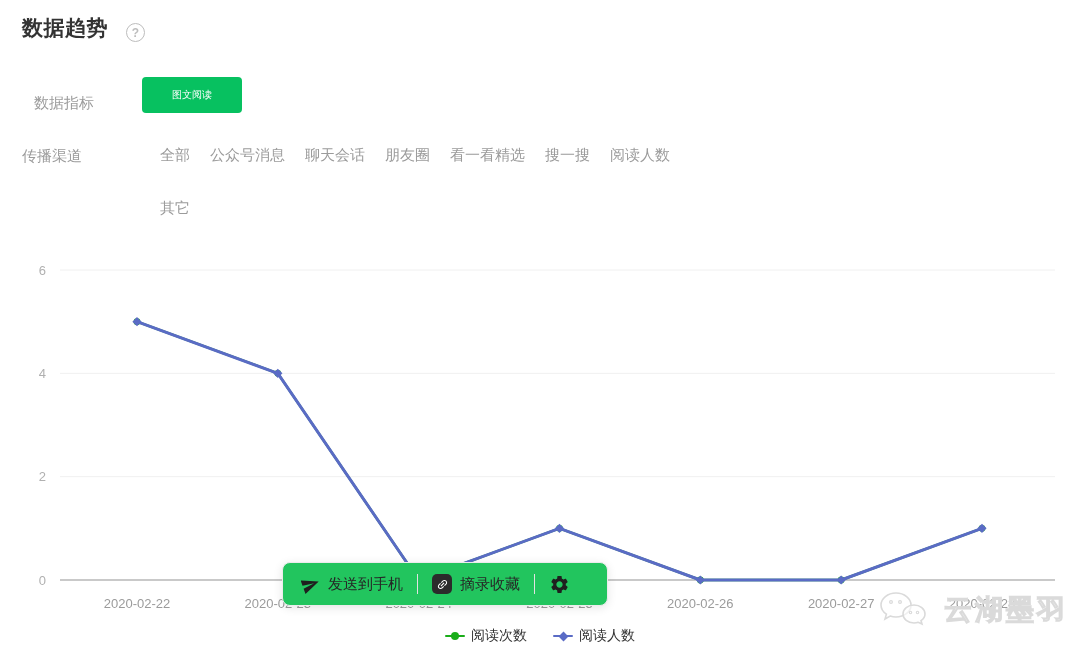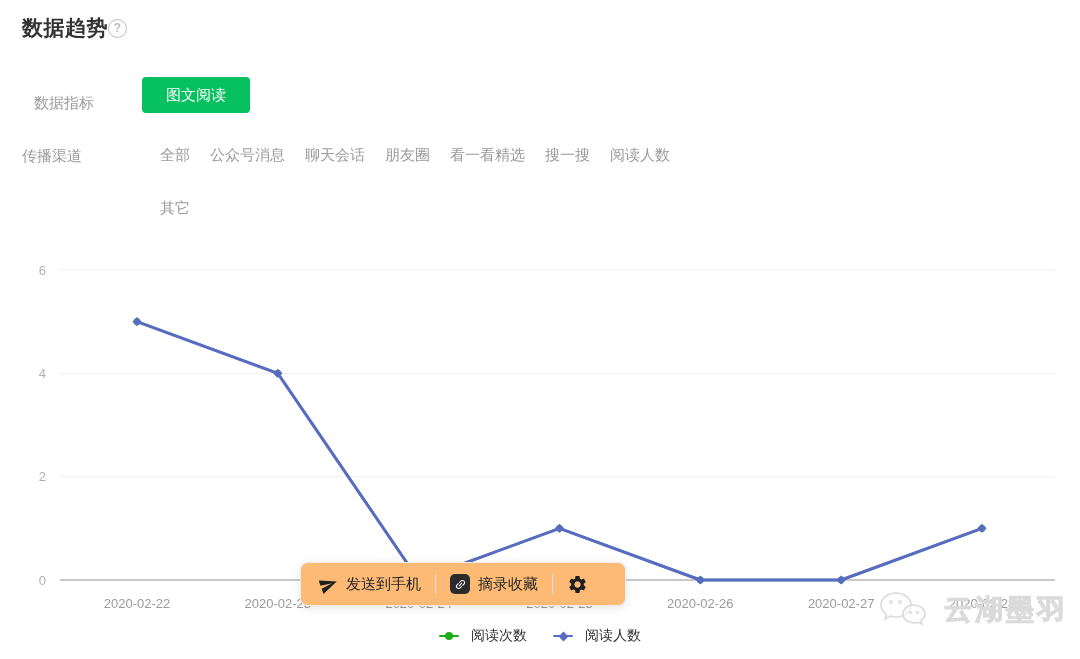--- a/index.html
+++ b/index.html
@@ -1,62 +1,62 @@
 <!DOCTYPE html>
 <html><head>
 <meta charset="utf-8">
 <style>
   * { margin:0; padding:0; box-sizing:border-box; }
   html,body { width:1080px; height:659px; background:#ffffff; overflow:hidden;
               font-family:"Liberation Sans","DejaVu Sans",sans-serif; }
   body { position:relative; }
 
   
-  .page-header { position:absolute; left:22px; top:14px; display:flex; align-items:center; gap:0; }
+  .page-header { position:absolute; left:22px; top:14px; display:flex; align-items:flex-end; gap:18px; }
   .page-title { font-size:21px; font-weight:700; color:#333333; letter-spacing:0.5px; }
   .help-circle { width:19px; height:19px; border:1.5px solid #bdbdbd; border-radius:50%;
                  color:#bdbdbd; font-size:12px; font-weight:700; display:flex;
                  align-items:center; justify-content:center; cursor:pointer; }
 
   
   .row-label { position:absolute; left:22px; font-size:15px; color:#9b9b9b; }
   .metric-label { top:94px;margin-left:12px; }
   .channel-label { top:147px; }
 
   .tab-group { position:absolute; left:142px; top:77px; display:flex;
                border-radius:4px; overflow:hidden; }
-  .tab { width:108px; height:36px; display:flex; align-items:center; justify-content:center;
-         font-size:15px; cursor:pointer; }
+  .tab { width:100px; height:36px; display:flex; align-items:center; justify-content:center;
+         font-size:10px; cursor:pointer; }
   .tab.active { background:#07C160; color:#ffffff; }
   .tab.inactive { background:#ffffff; color:#9b9b9b; border:1px solid #e5e5e5; border-left:none; }
 
   .channel-row { position:absolute; left:160px; display:flex; align-items:center; gap:46px; }
   .channel-row-1 { top:135px; height:40px;gap:20px; }
   .channel-row-2 { top:188px; height:40px; }
   .channel-item { font-size:15px; color:#9b9b9b; cursor:pointer; white-space:nowrap; }
   .channel-item.selected { color:#07C160; border:1px solid #07C160; border-radius:17px;
                            padding:6px 20px; }
 
   
   .chart-svg { position:absolute; left:0; top:250px; }
   .chart-svg text { font-family:"Liberation Sans","DejaVu Sans",sans-serif; }
 
   
   .legend { position:absolute; left:0; top:627px; width:1080px; display:flex;
             justify-content:center; gap:26px; }
-  .legend-item { display:flex; align-items:center; gap:12px; cursor:pointer; }
+  .legend-item { display:flex; align-items:center; gap:6px; cursor:pointer; }
   .legend-mark { position:relative; width:20px; height:12px; }
   .legend-mark .mk-line { position:absolute; left:0; top:5px; width:20px; height:2px; border-radius:1px; }
   .legend-mark .mk-circle { position:absolute; left:6px; top:2px; width:8px; height:8px; border-radius:50%; }
   .legend-mark .mk-diamond { position:absolute; left:7px; top:3px; width:7px; height:7px; transform:rotate(45deg); }
   .legend-label { font-size:14px; color:#333333; }
 
   
-  .float-toolbar { position:absolute; left:300px; top:562px; width:326px; height:44px;
-                   background:#fdba74; border:1px solid #ececec; border-radius:8px;
+  .float-toolbar { position:absolute; left:282px; top:562px; width:326px; height:44px;
+                   background:#22c55e; border:1px solid #ececec; border-radius:8px;
                    box-shadow:0 2px 10px rgba(0,0,0,0.10); display:flex; align-items:center;
                    padding:0 18px; z-index:10; }
   .tb-btn { display:flex; align-items:center; gap:8px; cursor:pointer; white-space:nowrap; }
   .tb-label { font-size:15px; color:#262626; }
   .tb-divider { width:1px; height:20px; background:#e2e2e2; margin:0 14px; }
   .link-badge { width:20px; height:20px; background:#2b2b2b; border-radius:5px;
                 display:flex; align-items:center; justify-content:center; }
 
   
   .watermark { position:absolute; left:876px; top:589px; display:flex; align-items:center;

